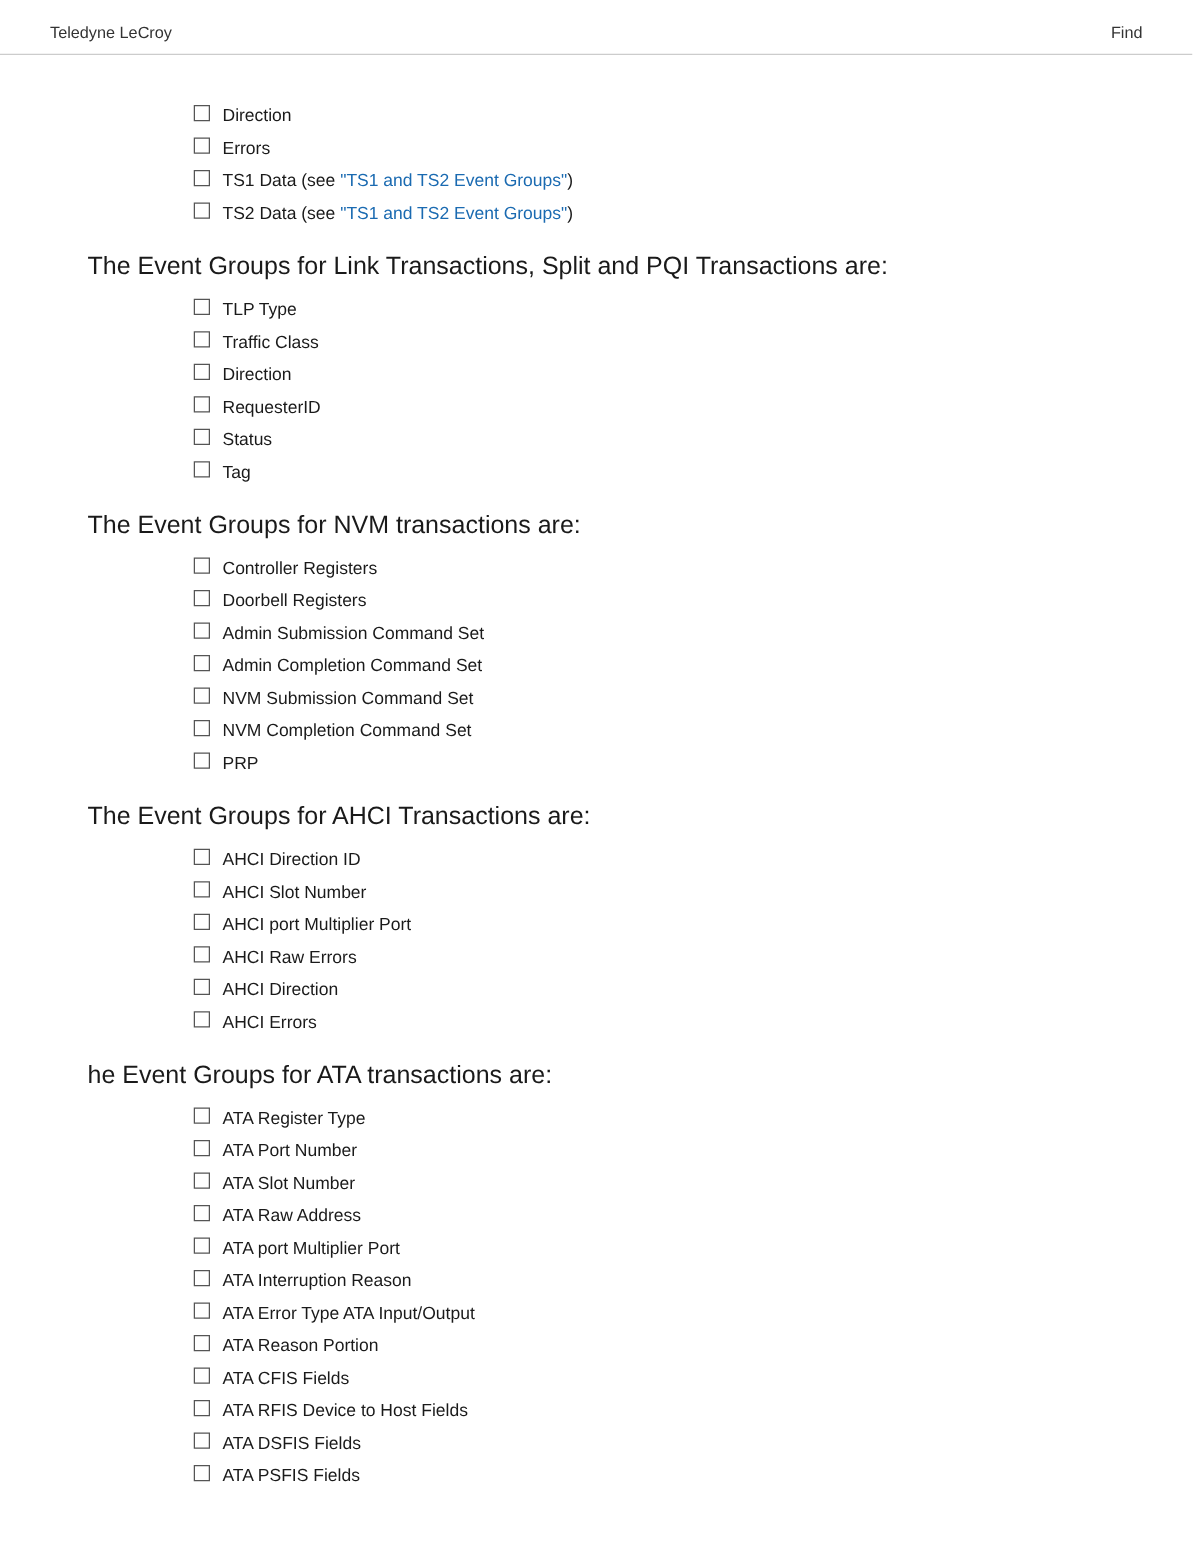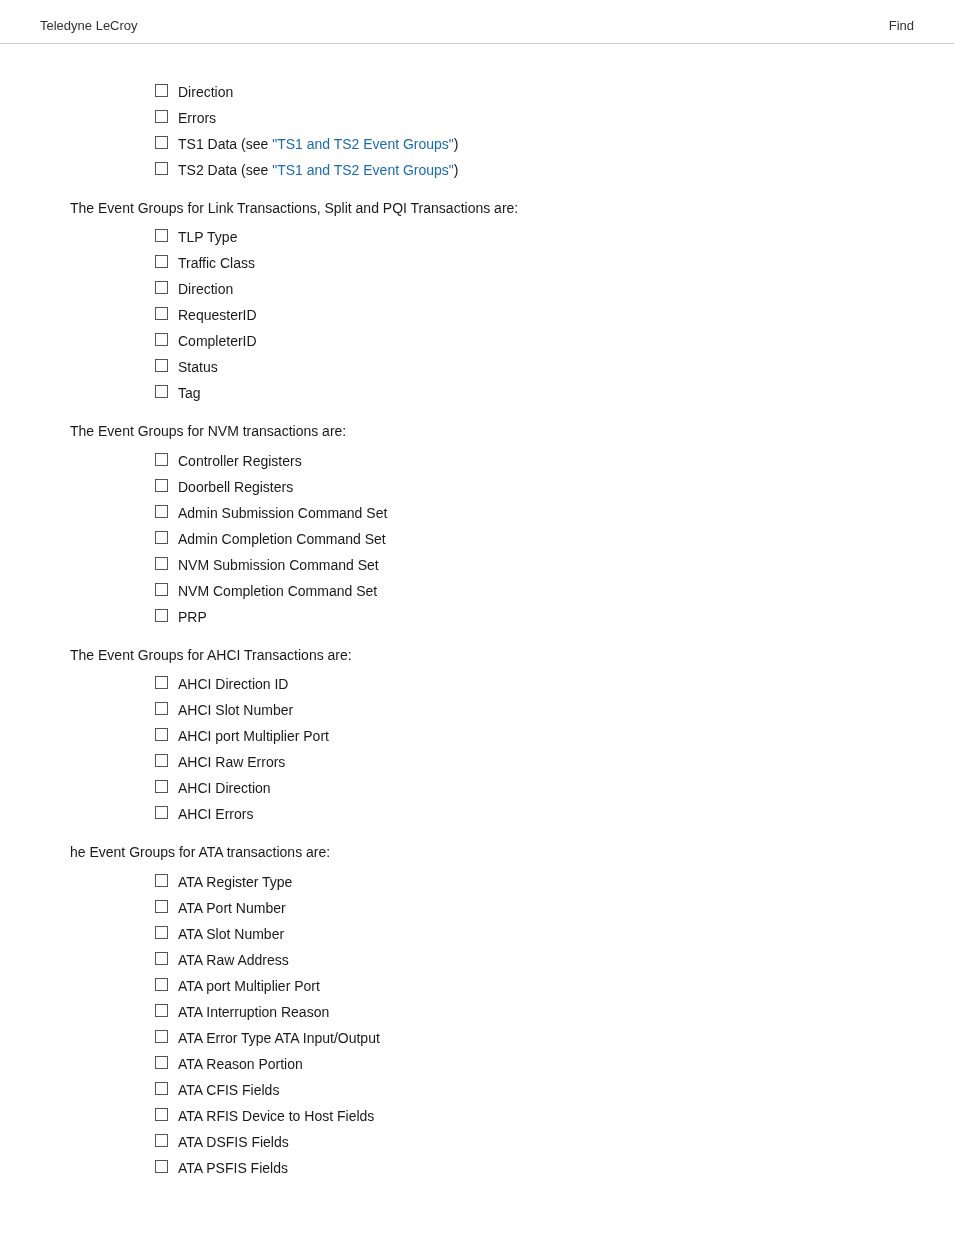--- a/index.html
+++ b/index.html
@@ -38,21 +38,21 @@
       padding-left: 20px;
     }
 
     .page-content {
       padding: 30px 70px 60px 70px;
     }
 
     .paragraph {
       margin-bottom: 8px;
       line-height: 1.6;
-      font-size: 14px;
+      font-size: 20px;
     }
 
     .bullet-list {
       list-style: none;
       margin: 8px 0 16px 60px;
     }
 
     .bullet-list li {
       display: flex;
       align-items: flex-start;
@@ -125,24 +125,20 @@
       <li>
           <span class="bullet-checkbox"></span>
           <span>Direction</span>
         </li>
       <li>
           <span class="bullet-checkbox"></span>
           <span>RequesterID</span>
         </li>
       <li>
           <span class="bullet-checkbox"></span>
-          <span>CompleterID</span>
-        </li>
-      <li>
-          <span class="bullet-checkbox"></span>
           <span>Status</span>
         </li>
       <li>
           <span class="bullet-checkbox"></span>
           <span>Tag</span>
         </li>
     </ul>
   </div>
 
   <div class="section">

